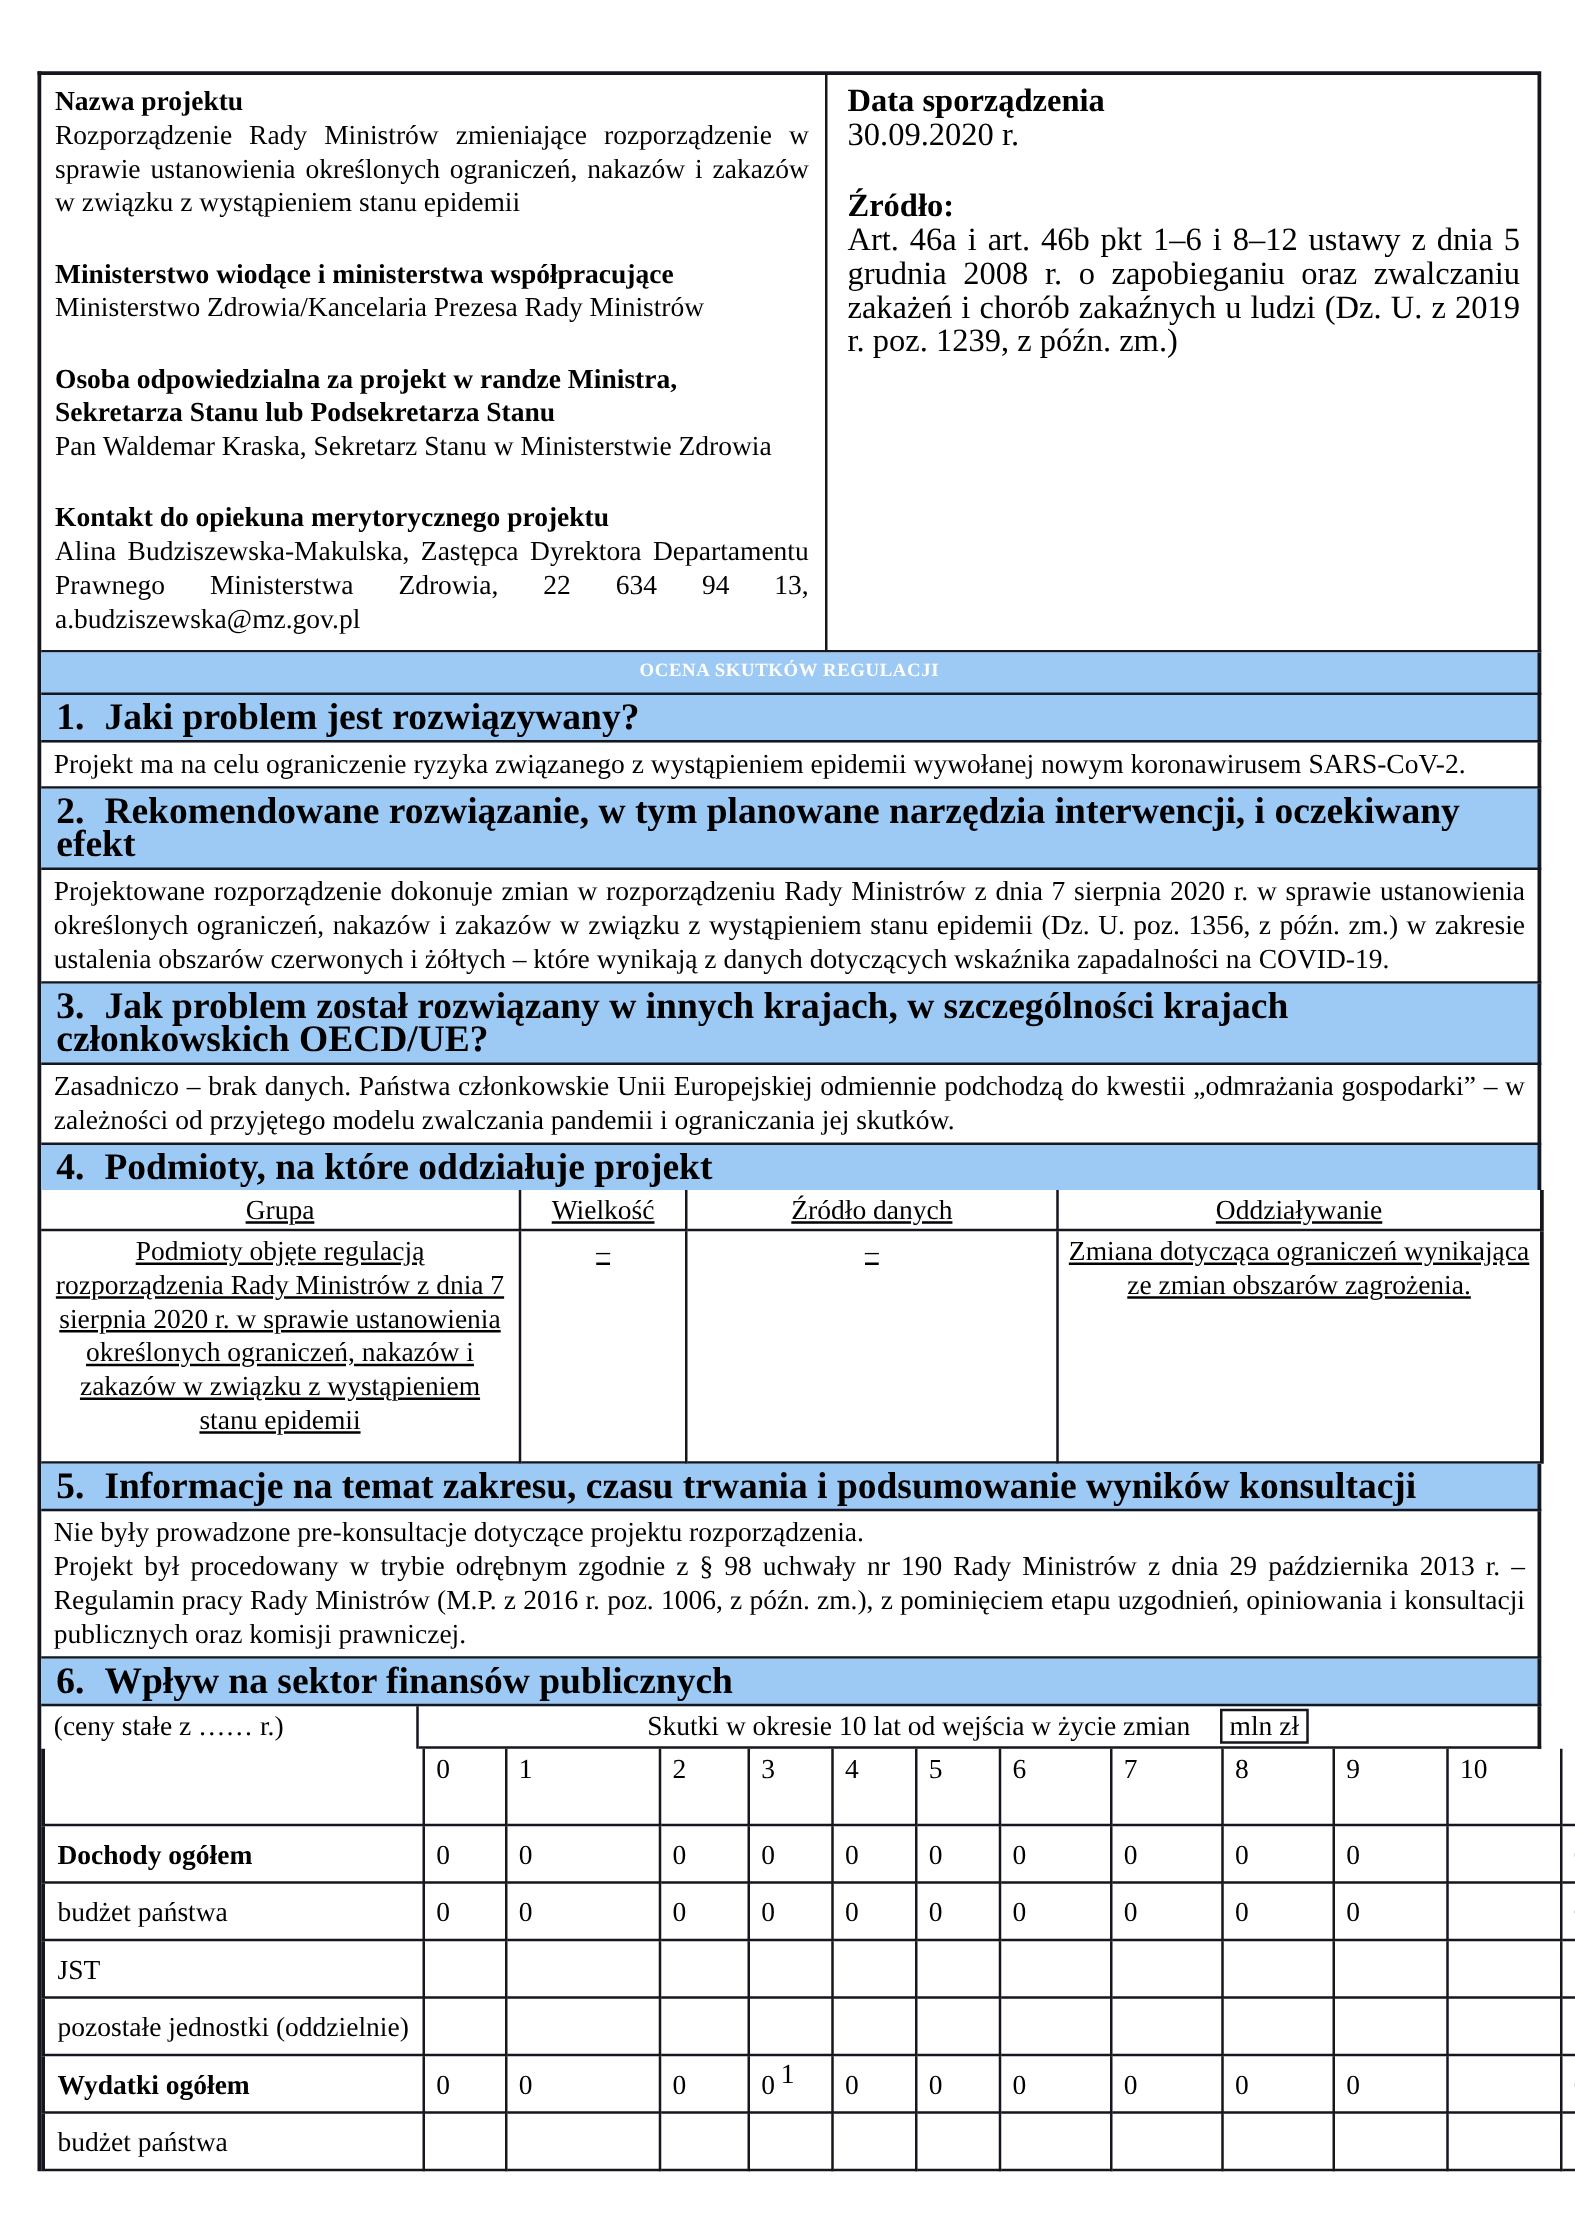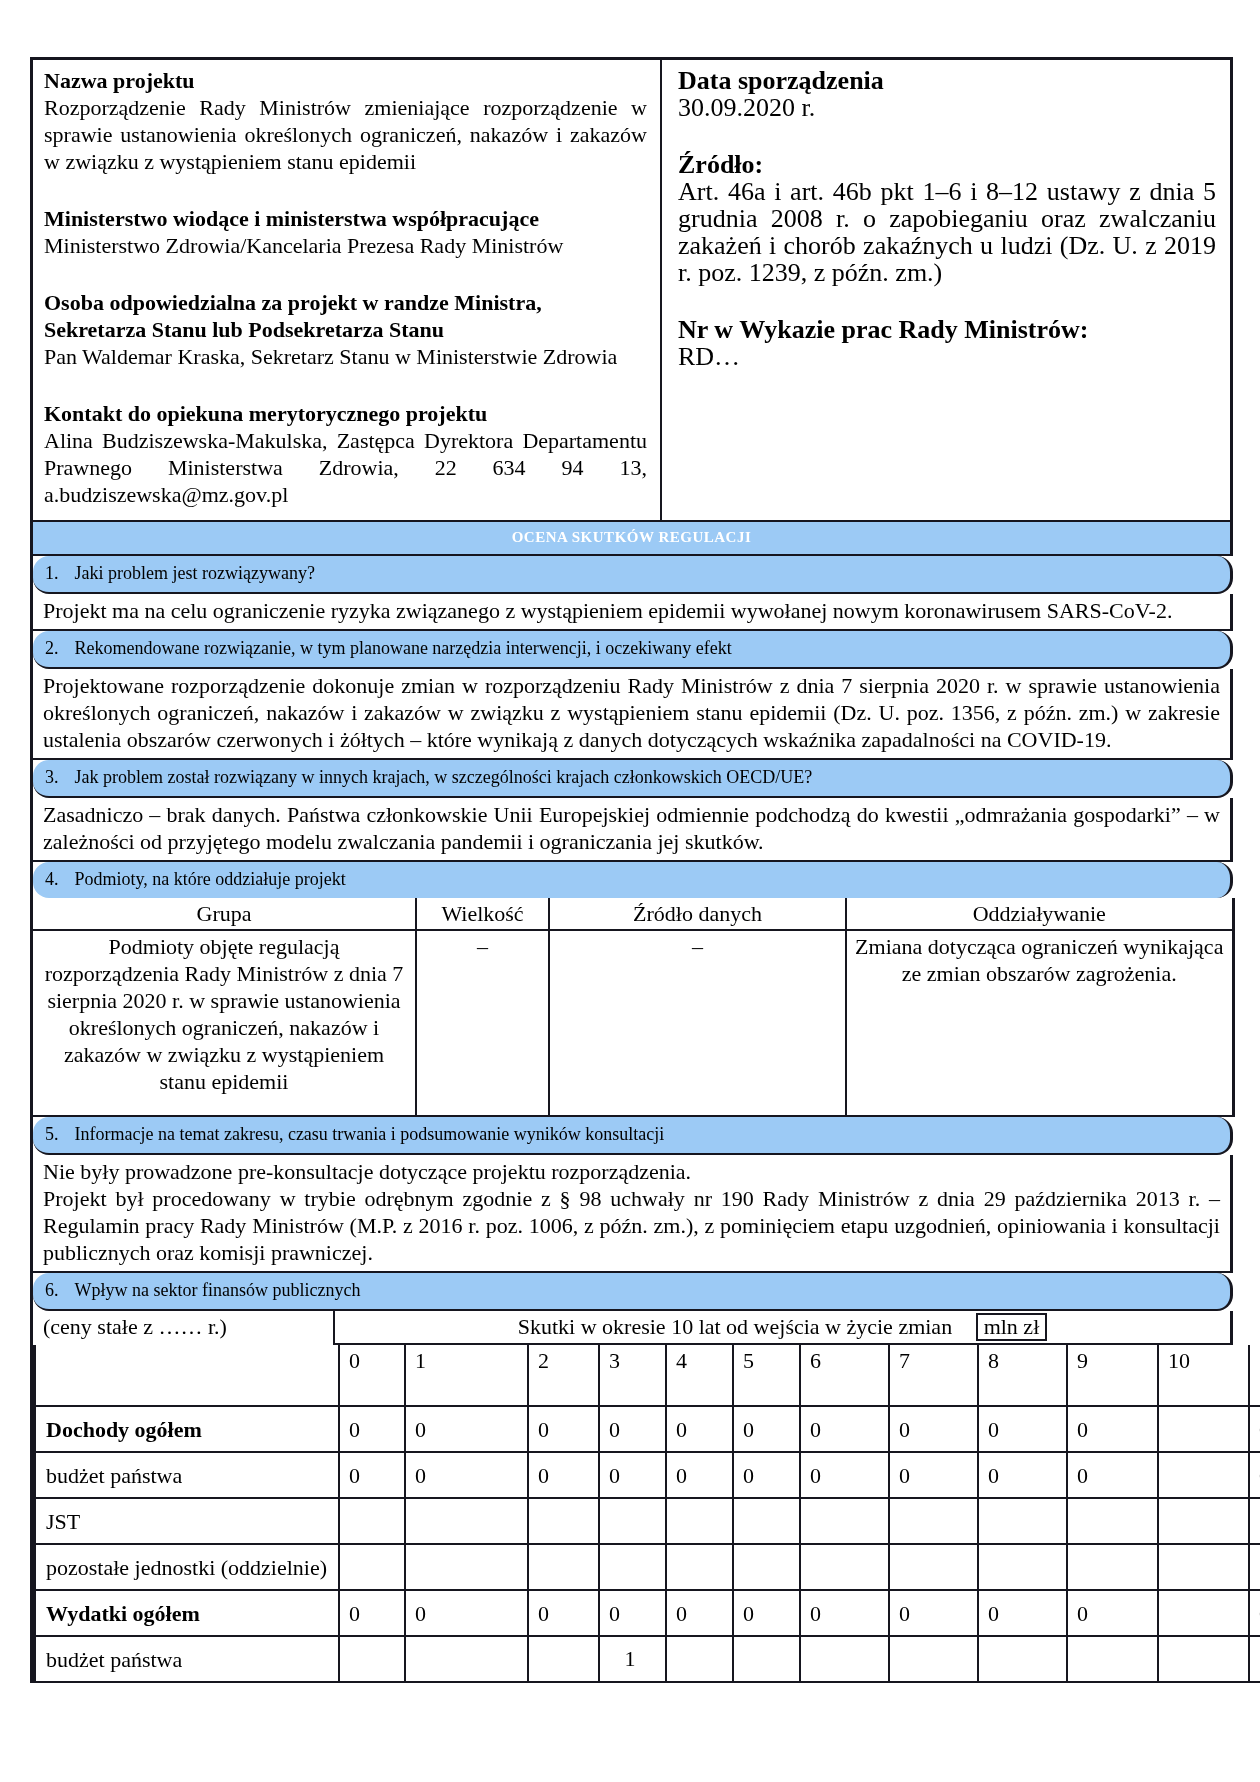--- a/index.html
+++ b/index.html
@@ -17,26 +17,26 @@
   .col-right{flex:1;padding:7px 14px 12px 16px;font-size:26px;}
   .block + .block{margin-top:30px;}
   .block-title{font-weight:bold;}
   .block-body{text-align:justify;}
 
   
   .band{background:#9ccaf5;}
   .osr-band{text-align:center;color:#ffffff;font-weight:bold;font-size:15px;
             padding:2px 0 3px 0;letter-spacing:.5px;}
   
-  .sec-band{font-weight:normal;font-size:18px;padding:4px 10px 5px 12px;border-radius:16px;}
+  .sec-band{font-weight:bold;font-size:30px;padding:4px 10px 5px 12px;}
   .sec-band .num{display:inline-block;margin-right:16px;}
   .sec-body{padding:3px 10px 5px 10px;text-align:justify;}
 
   
-  .s4-table{width:100%;border-collapse:collapse;table-layout:fixed;}
+  .s4-table{width:100%;border-collapse:collapse;table-layout:fixed;text-decoration:underline;}
   .s4-table th,.s4-table td{border:2px solid #16161f;padding:2px 8px;font-weight:normal;
                             vertical-align:top;}
   .s4-table th{text-align:center;}
   .s4-table tr > *:first-child{border-left:0;}
   .s4-table tr > *:last-child{border-right:3px solid #16161f;}
   .s4-table thead th{border-top:0;}
   .s4-table .center{text-align:center;}
   .s4-table td{height:180px;}
 
   
@@ -83,24 +83,20 @@
       </div>
     </div>
     <div class="col-right">
       <div class="block">
         <div class="block-title">Data sporządzenia</div>
         <div class="block-body">30.09.2020 r.</div>
       </div>
       <div class="block">
         <div class="block-title">Źródło:</div>
         <div class="block-body">Art. 46a i art. 46b pkt 1–6 i 8–12 ustawy z dnia 5 grudnia 2008 r. o zapobieganiu oraz zwalczaniu zakażeń i chorób zakaźnych u ludzi (Dz. U. z 2019 r. poz. 1239, z późn. zm.)</div>
-      </div>
-      <div class="block">
-        <div class="block-title">Nr w Wykazie prac Rady Ministrów:</div>
-        <div class="block-body">RD…</div>
       </div>
     </div>
   </div>
 
   <div class="band osr-band full-r rule-b">OCENA SKUTKÓW REGULACJI</div>
 
   <div class="band sec-band full-r rule-b">
     <span class="num">1.</span><span>Jaki problem jest rozwiązywany?</span>
   </div>
   <div class="sec-body full-r rule-b">Projekt ma na celu ograniczenie ryzyka związanego z wystąpieniem epidemii wywołanej nowym koronawirusem SARS-CoV-2.</div>

